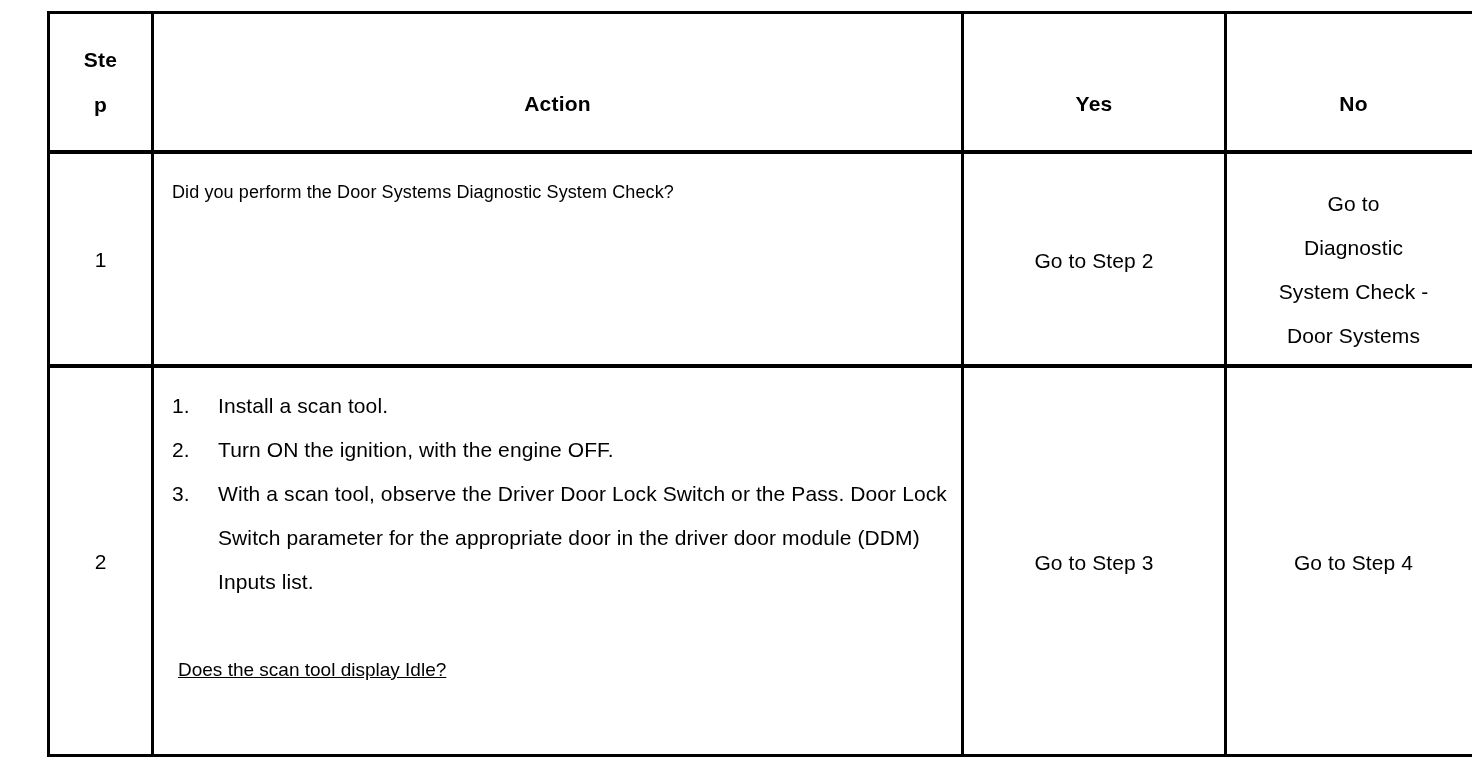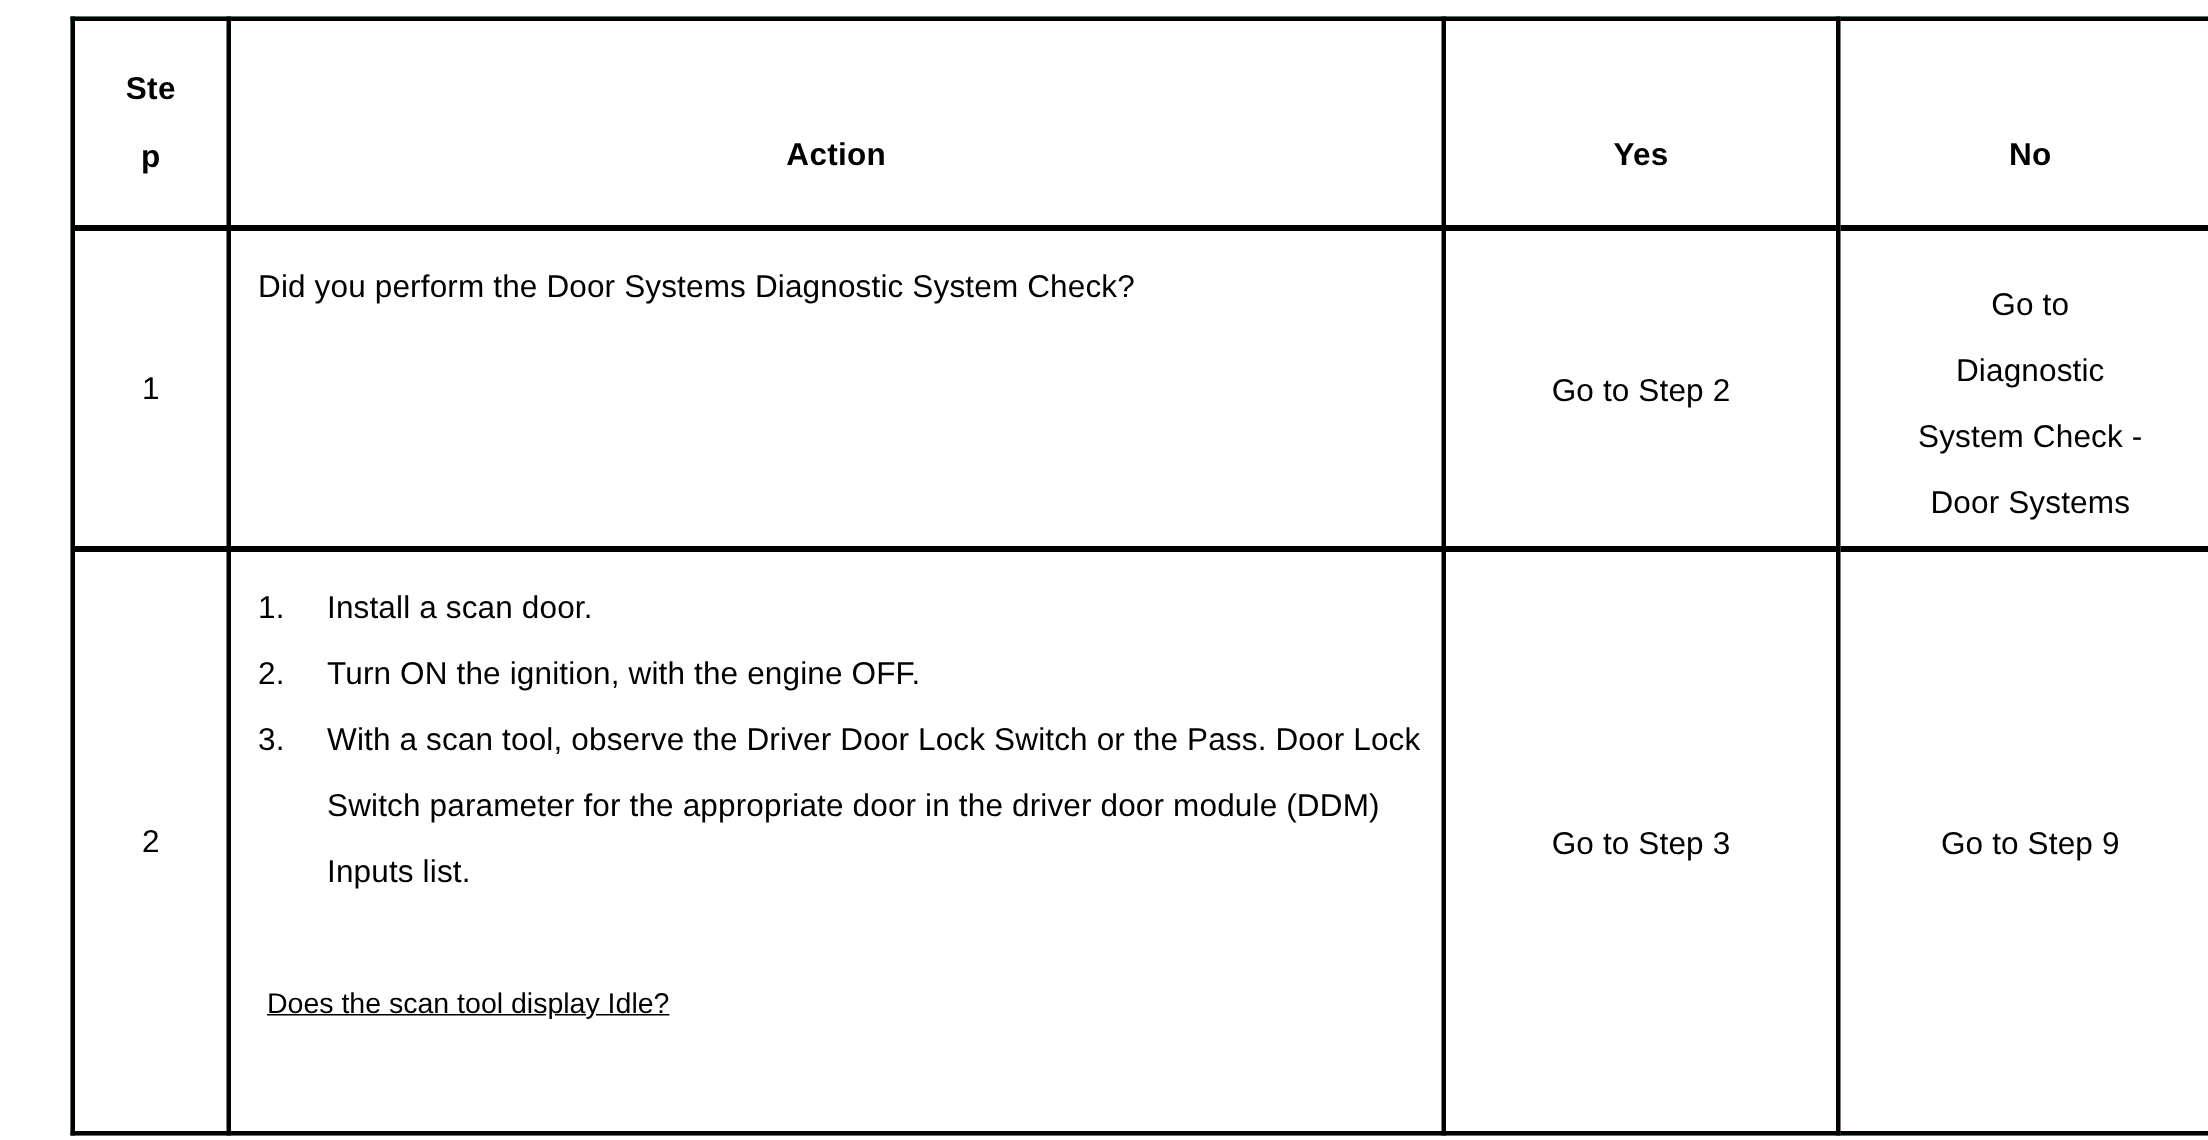--- a/index.html
+++ b/index.html
@@ -98,21 +98,21 @@
     font-weight: normal;
     line-height: 1;
   }
 
   .action-cell {
     flex-direction: column;
     align-items: flex-start;
     padding: 16px 14px 0 18px;
   }
   .action-text {
-    font-size: 21px;
+    font-size: 18px;
     line-height: 44px;
     text-align: left;
     letter-spacing: 0.1px;
   }
 
   .numlist {
     list-style: none;
     margin: 0;
     padding: 0;
   }
@@ -239,21 +239,21 @@
         <td>
           <div class="cell step-cell">
             <span class="step-num">2</span>
           </div>
         </td>
         <td>
           <div class="cell action-cell">
             <ol class="numlist">
               <li>
                 <span class="marker">1.</span>
-                <span>Install a scan door.</span>
+                <span>Install a scan tool.</span>
               </li>
               <li>
                 <span class="marker">2.</span>
                 <span>Turn ON the ignition, with the engine OFF.</span>
               </li>
               <li>
                 <span class="marker">3.</span>
                 <span>With a scan tool, observe the Driver Door Lock Switch or the Pass. Door Lock Switch parameter for the appropriate door in the driver door module (DDM) Inputs list.</span>
               </li>
             </ol>
@@ -261,20 +261,20 @@
             <div class="question">Does the scan tool display Idle?</div>
           </div>
         </td>
         <td>
           <div class="cell result-cell">
             <div class="result-text">Go to Step 3</div>
           </div>
         </td>
         <td>
           <div class="cell result-cell">
-            <div class="result-text">Go to Step 9</div>
+            <div class="result-text">Go to Step 4</div>
           </div>
         </td>
       </tr>
     </tbody>
   </table>
 
 </div>
 
 </body></html>

